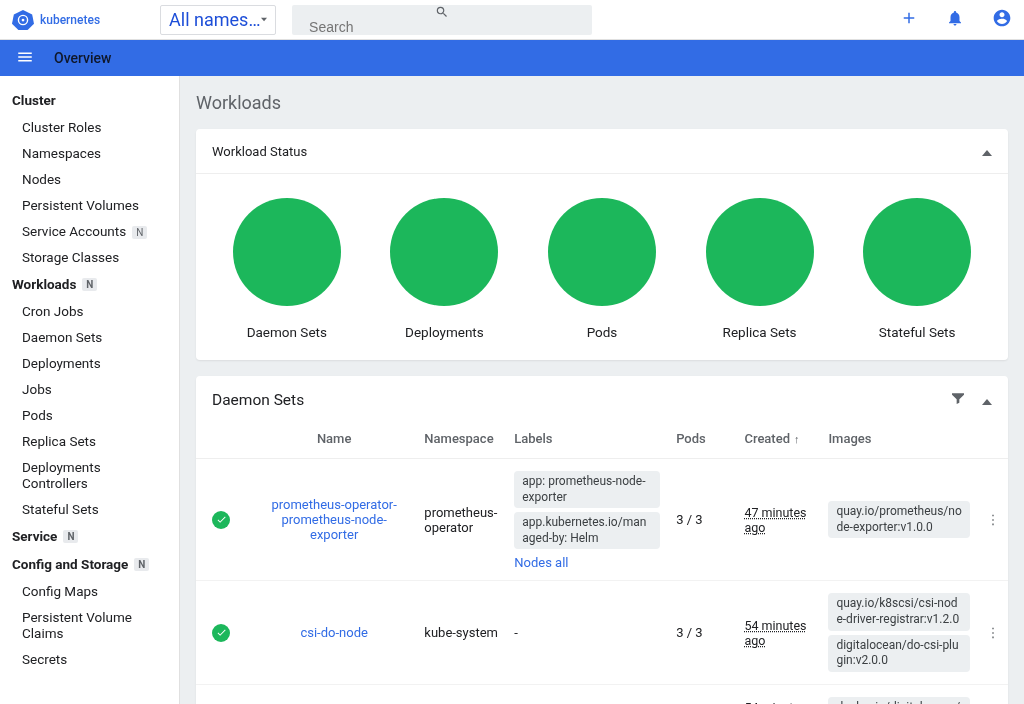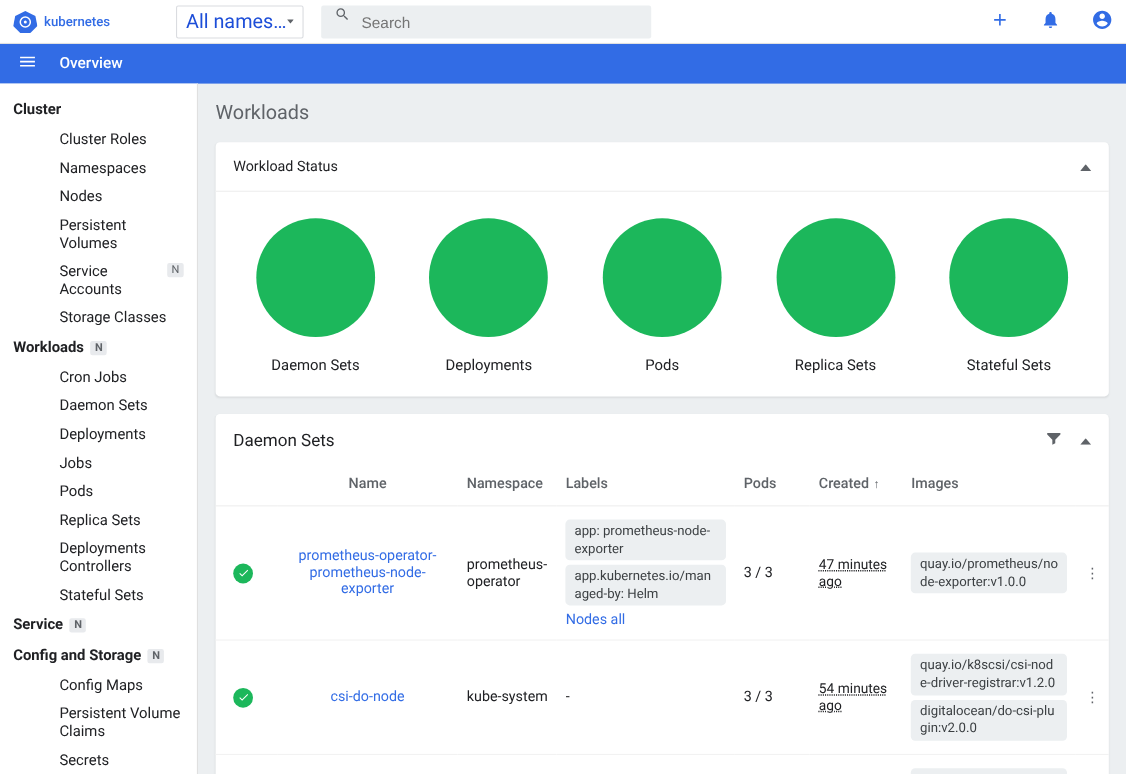--- a/index.html
+++ b/index.html
@@ -3,31 +3,31 @@
 <meta charset="utf-8">
 <style>
 * { box-sizing: border-box; margin: 0; padding: 0; }
 body { font-family: Roboto, "Helvetica Neue", Arial, sans-serif; background: #eceff1; color: #202124; font-size: 14px; overflow: hidden; }
 .topbar { height: 40px; background: #fff; display: flex; align-items: center; padding: 0 12px; border-bottom: 1px solid #e0e0e0; }
 .logo-wrap { display: flex; align-items: center; gap: 6px; }
 .logo-svg { width: 22px; height: 22px; }
 .logo-text { color: #326ce5; font-weight: 500; font-size: 12px; }
 .ns-select { margin-left: 60px; border: 1px solid #dadce0; background: #fff; border-radius: 2px; height: 30px; padding: 0 8px; display: flex; align-items: center; width: 116px; font-size: 18px; color: #1d4ed8; cursor: pointer; justify-content: space-between; }
 .ns-select span { overflow: hidden; text-overflow: ellipsis; white-space: nowrap; }
-.search-wrap { margin-left: 16px; background: #eceff1; height: 30px; border-radius: 2px; display: flex; padding: 0 12px; width: 300px; }
+.search-wrap { margin-left: 16px; background: #eceff1; height: 30px; border-radius: 2px; display: flex; align-items: center; padding: 0 12px; width: 300px; flex-direction: column; }
 .search-wrap input { border: none; background: transparent; outline: none; font-size: 14px; margin-left: 10px; width: 100%; color: #5f6368; }
 .top-actions { margin-left: auto; display: flex; align-items: center; gap: 28px; }
 .top-icon { color: #326ce5; cursor: pointer; }
-.bluebar { height: 36px; background: #326ce5; display: flex; align-items: center; padding: 0 16px; color: #ffffff; }
+.bluebar { height: 36px; background: #326ce5; display: flex; align-items: center; padding: 0 16px; color: #0f172a; }
 .bluebar .menu-icon { margin-right: 20px; cursor: pointer; }
 .bluebar .title { font-weight: 500; font-size: 14px; }
 .layout { display: flex; height: calc(704px - 76px); }
 .sidebar { width: 180px; background: #fff; overflow-y: auto; padding-top: 10px; border-right: 1px solid #e0e0e0; flex-shrink: 0; }
 .sidebar .group-header { font-weight: 700; font-size: 13.5px; padding: 6px 12px; cursor: pointer; display: flex; align-items: center; gap: 6px; }
-.sidebar .item { font-size: 13.5px; padding: 5px 12px 5px 22px; cursor: pointer; color: #202124; display: flex; align-items: flex-start; gap: 6px; margin-left: 32px; }
+.sidebar .item { font-size: 13.5px; padding: 5px 12px 5px 22px; cursor: pointer; color: #202124; display: flex; align-items: flex-end; gap: 6px; }
 .sidebar .badge-n { background: #e8eaed; font-size: 10px; padding: 1px 4px; border-radius: 2px; color: #5f6368; }
 .main { flex: 1; overflow-y: auto; padding: 16px; }
 .page-title { color: #5f6368; font-size: 18px; margin-bottom: 16px; }
 .card { background: #fff; border-radius: 4px; margin-bottom: 16px; box-shadow: 0 1px 2px rgba(0,0,0,0.08); }
 .card-header { display: flex; align-items: center; justify-content: space-between; padding: 14px 16px; border-bottom: 1px solid #eee; }
 .card-header .title { font-size: 13px; color: #202124; }
 .charts { display: flex; justify-content: space-around; padding: 24px 12px 20px; }
 .chart { display: flex; flex-direction: column; align-items: center; gap: 18px; }
 .circle { width: 108px; height: 108px; border-radius: 50%; background: #1cb75b; }
 .chart-label { font-size: 13.5px; color: #202124; }

